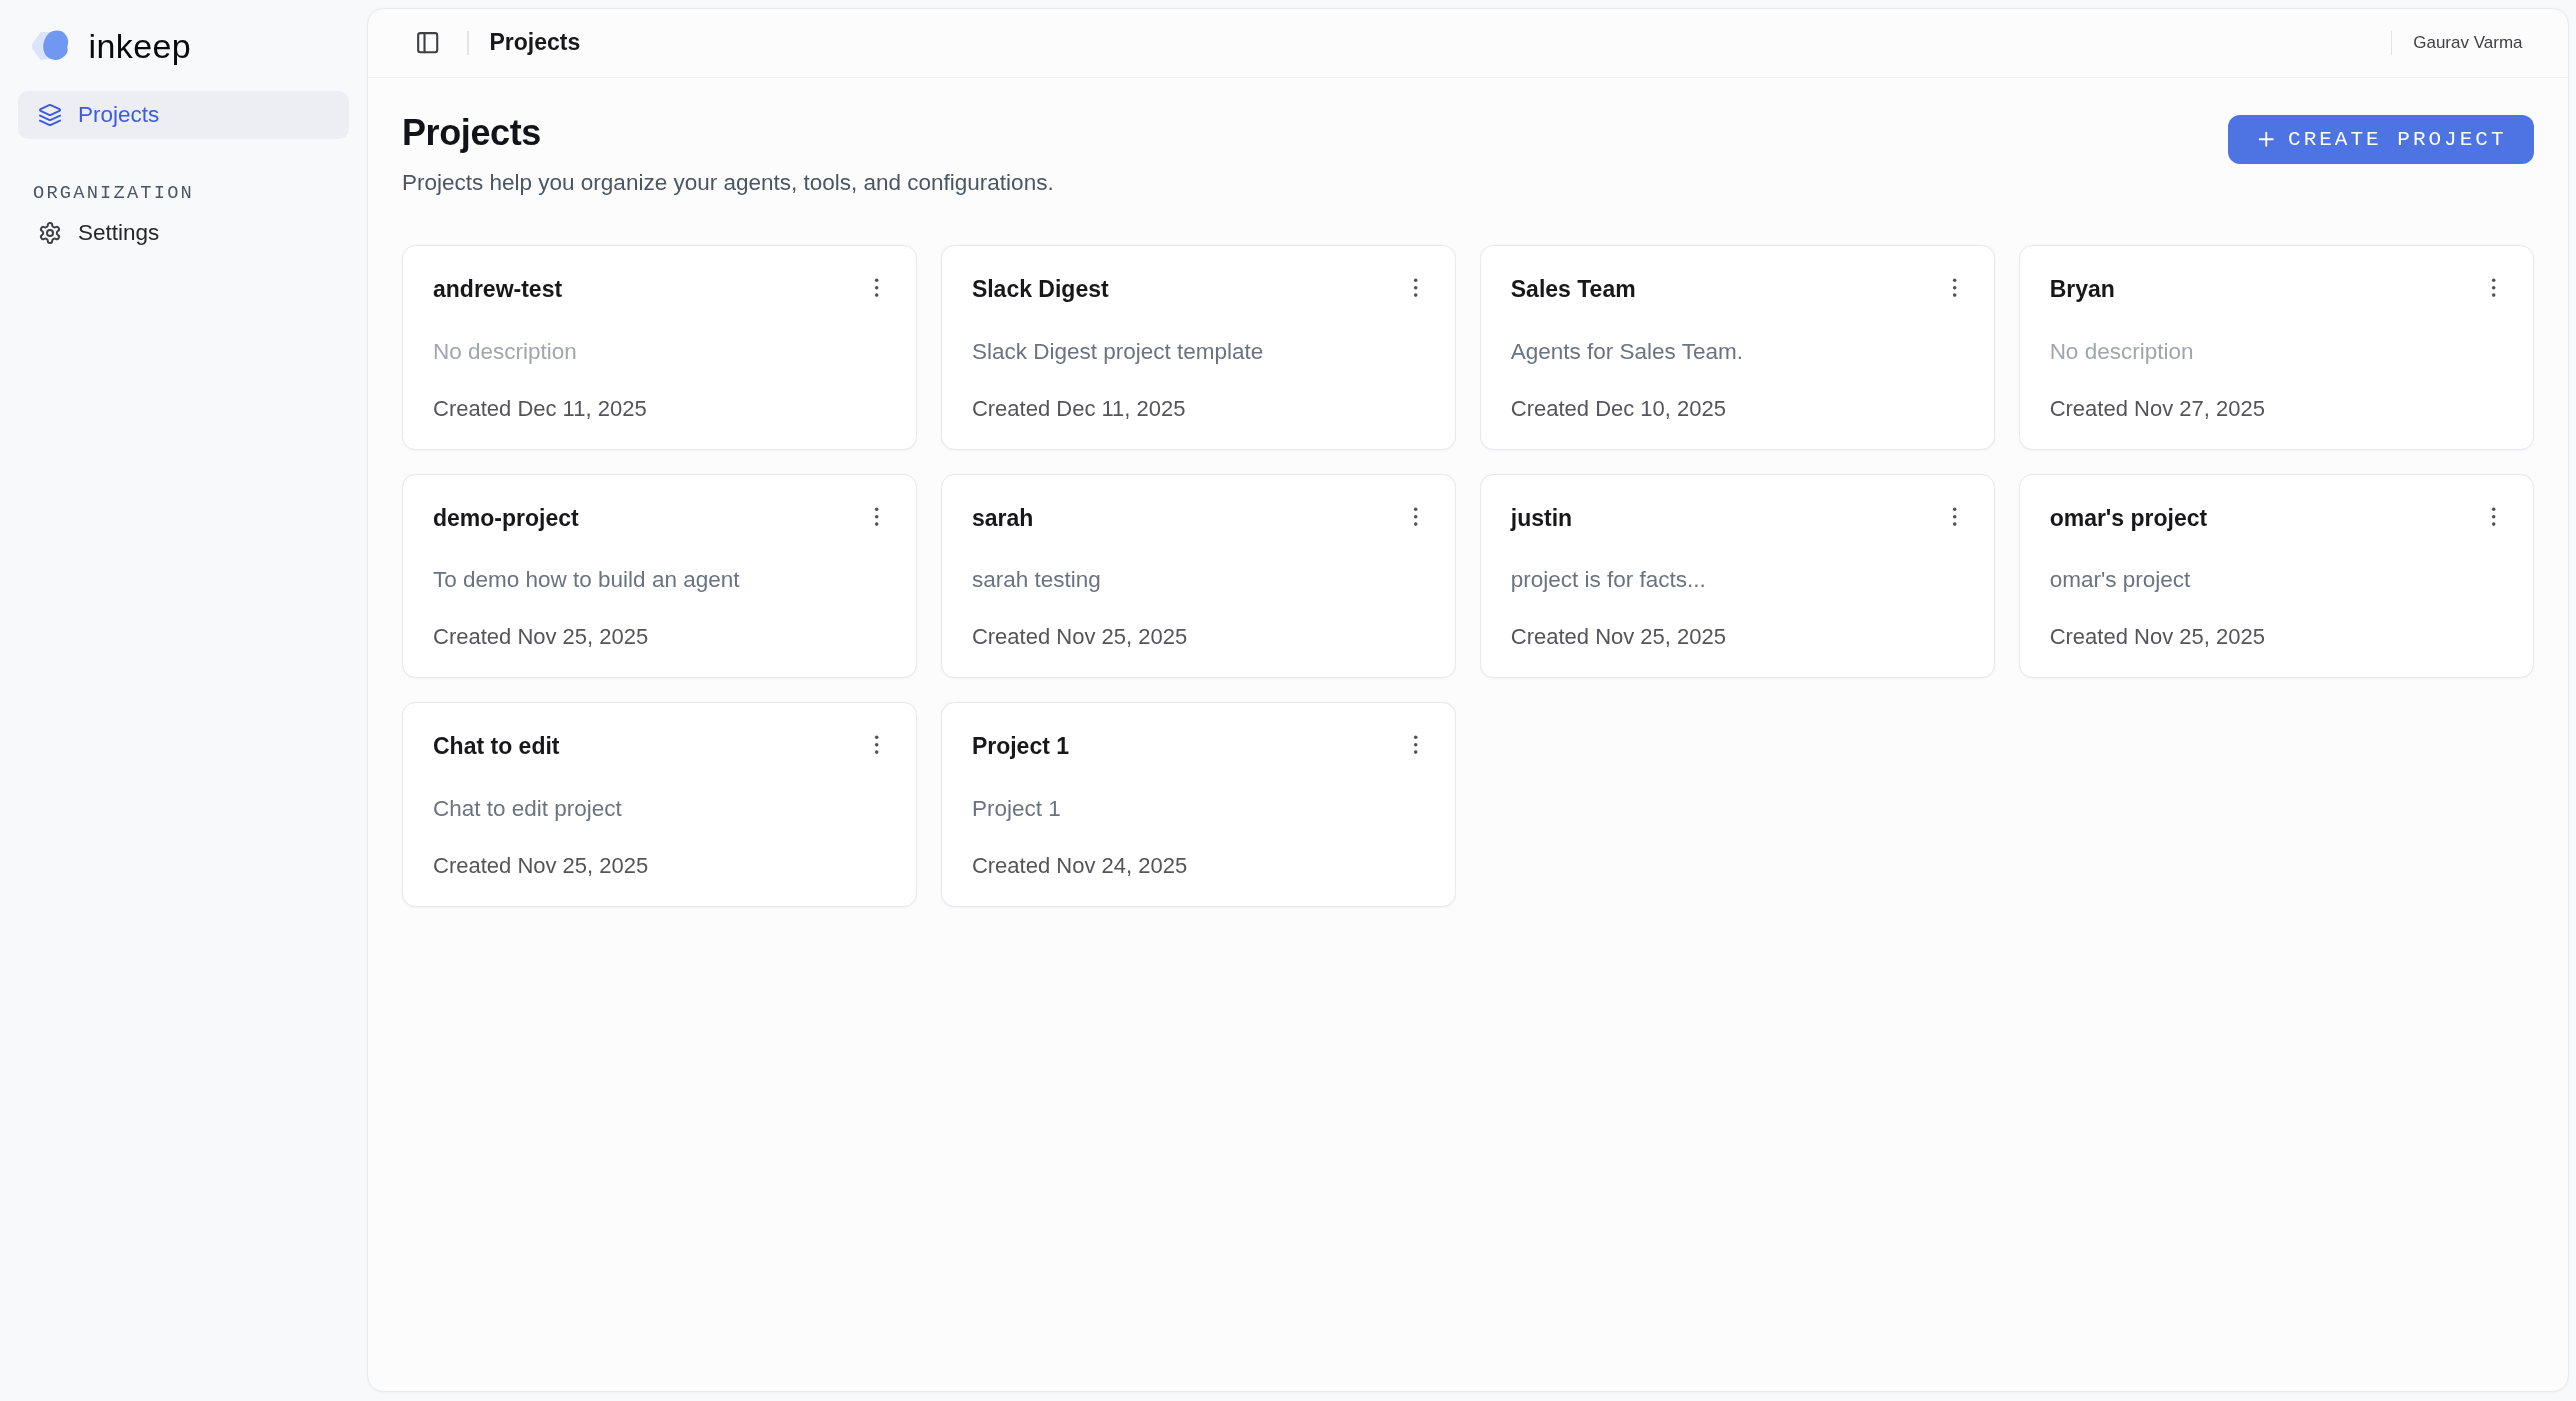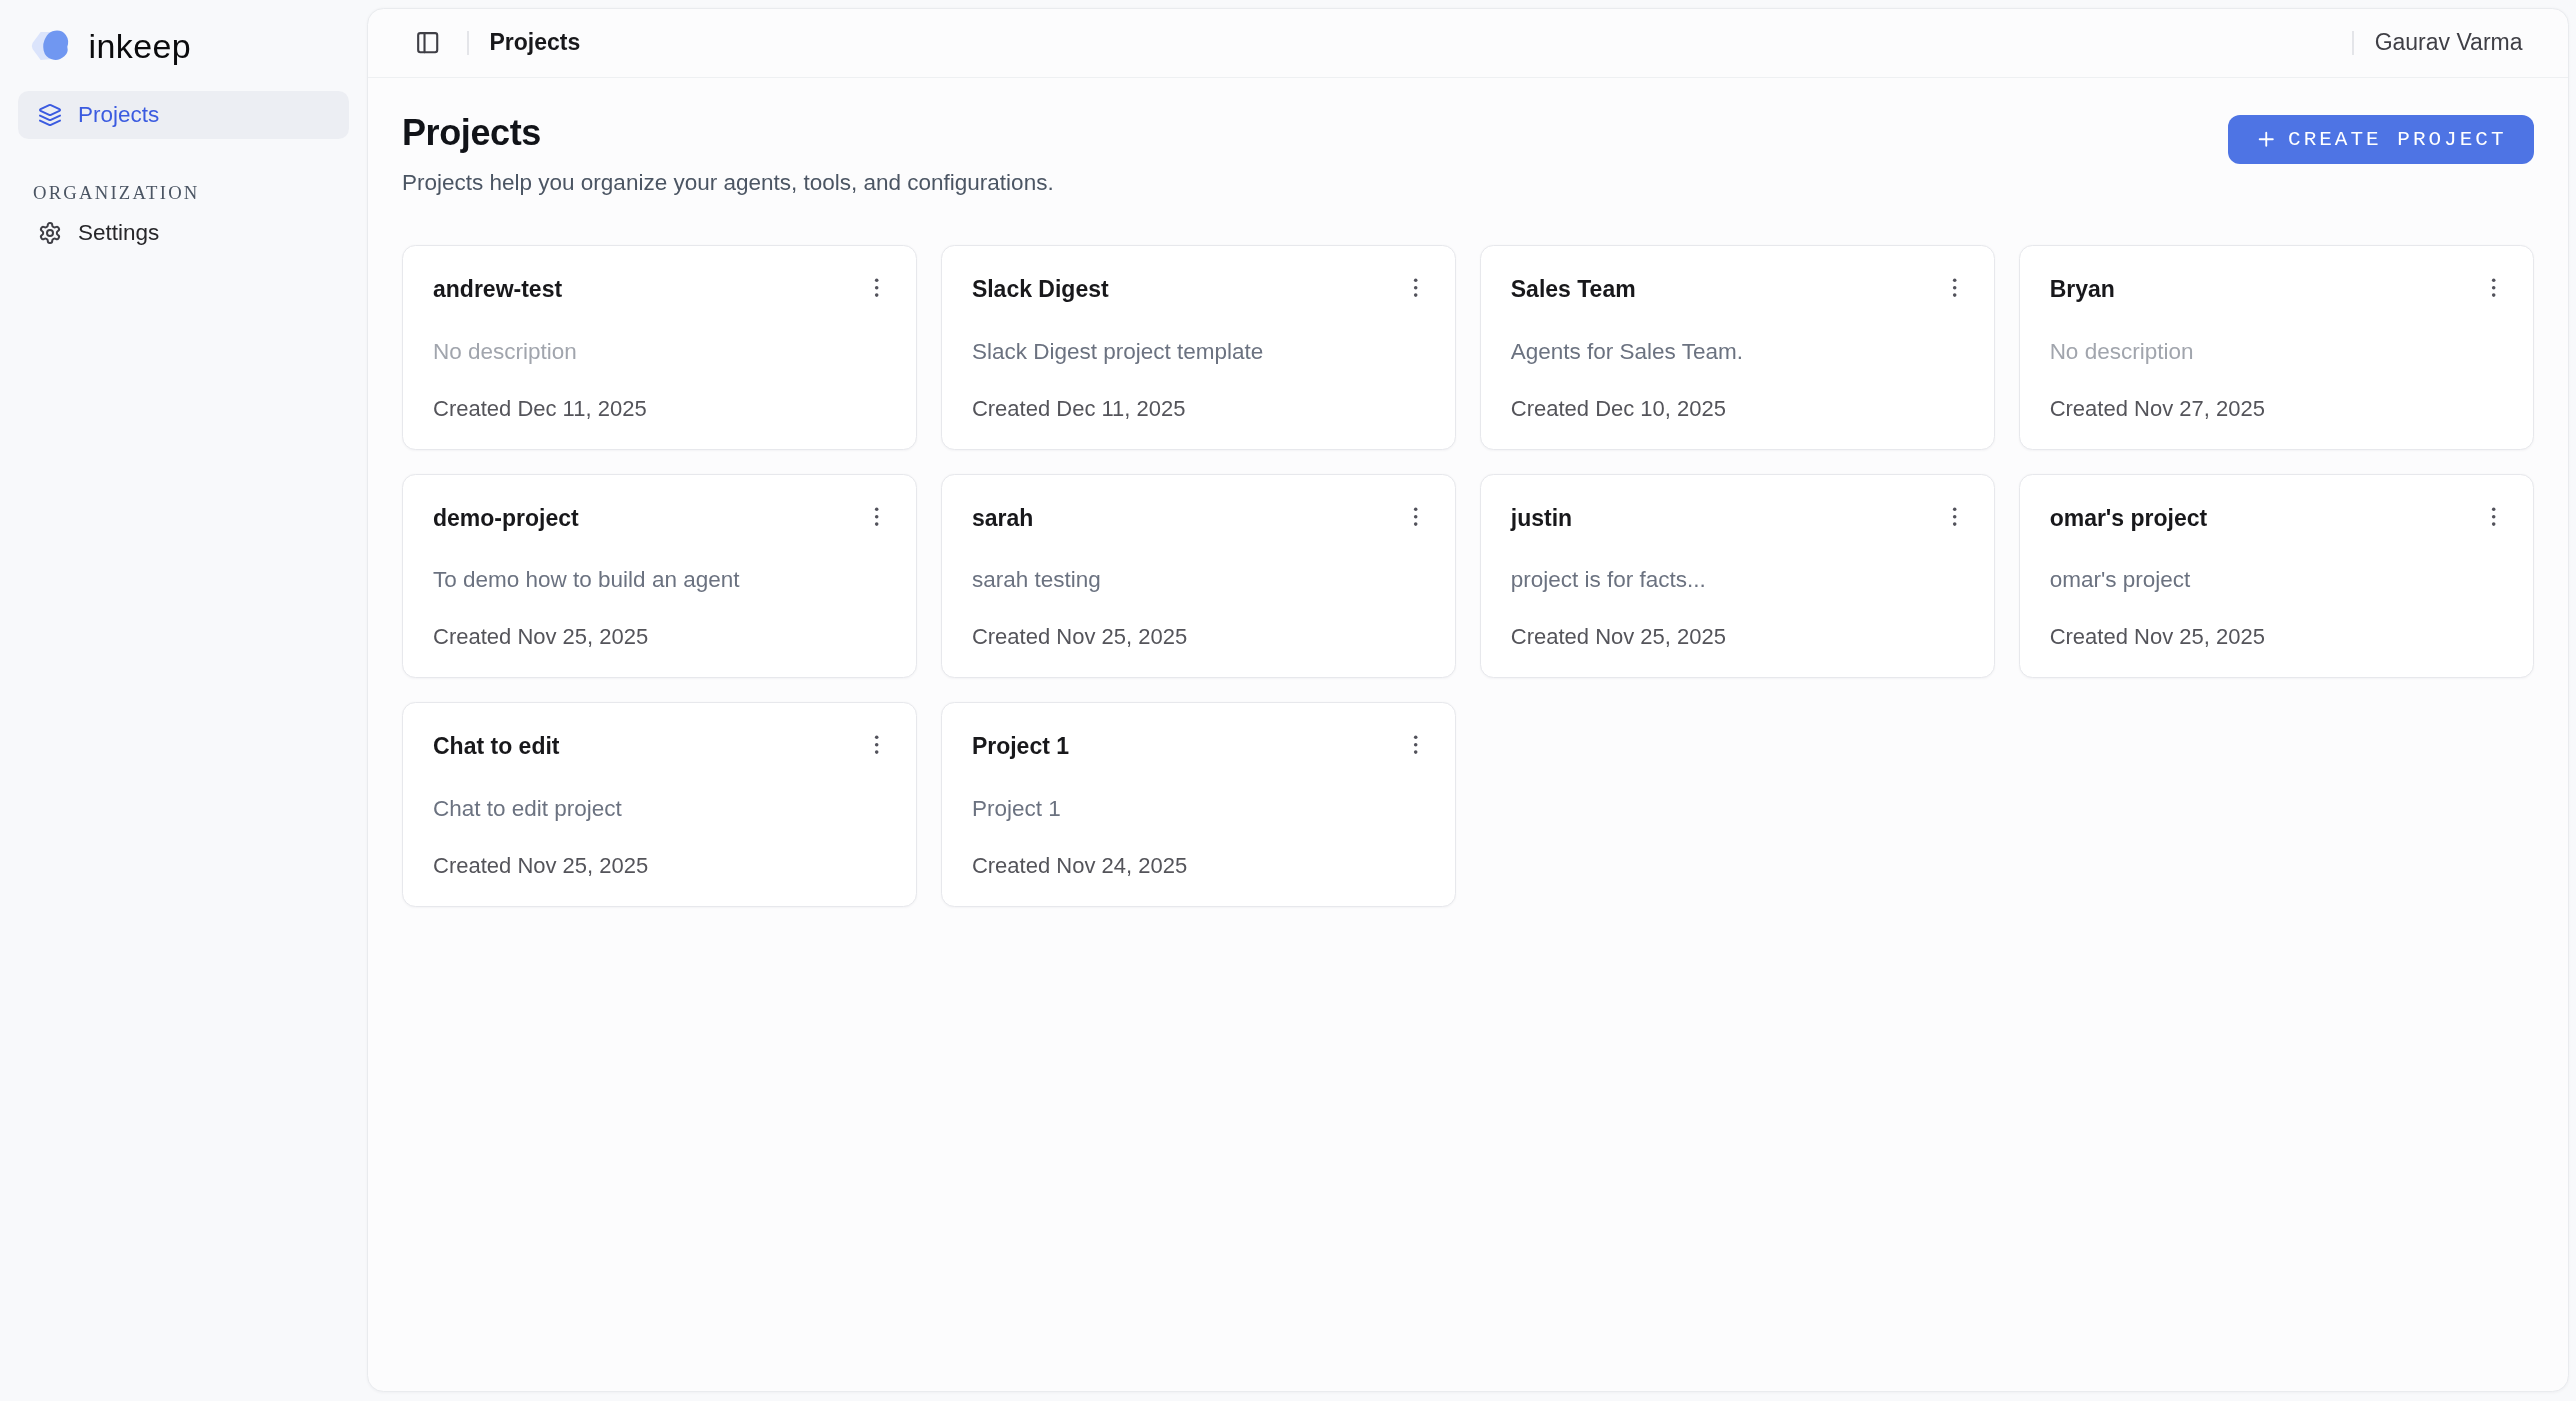--- a/index.html
+++ b/index.html
@@ -34,21 +34,21 @@
     height:48px;border-radius:10.5px;padding:0 19.5px;
     font-size:22.5px;font-weight:500;color:#27272a;
     cursor:pointer;
   }
   .nav-item svg{width:24px;height:24px;flex:0 0 auto;color:#3f3f46;}
   .nav-item.active{background:#eceef3;color:var(--accent-blue);}
   .nav-item.active svg{color:var(--accent-blue);}
   .nav-main{margin-top:24px;}
   .section-label{
     margin:43px 0 4.5px 15px;
-    font-family:Liberation Serif, serif;
+    font-family:Liberation Mono, monospace;
     font-size:18.7px;letter-spacing:2.2px;color:#4b5563;
   }
   .sidebar-footer{margin-top:auto;display:flex;flex-direction:column;gap:3px;}
   .sidebar-footer .nav-item{height:46px;}
 
   
   .panel{
     position:absolute;left:367px;top:7.5px;right:7.5px;bottom:9px;
     background:var(--panel-bg);
     border:0.7px solid #e9ebee;
@@ -64,21 +64,21 @@
     border-bottom:0.7px solid #eef0f2;
   }
   .icon-btn{
     width:36px;height:36px;border:none;background:transparent;border-radius:7.5px;
     display:flex;align-items:center;justify-content:center;cursor:pointer;color:#3f3f46;
   }
   .icon-btn svg{width:25.4px;height:25.4px;}
   .v-divider{width:1.5px;height:24px;background:#e4e5e9;margin:0 21px;flex:0 0 auto;}
   .topbar-title{font-size:23px;font-weight:600;color:#18181b;}
   .topbar-spacer{flex:1;}
-  .user-name{font-size:23px;color:#3f3f46;}
+  .user-name{font-size:17px;color:#3f3f46;}
 
   .content{flex:1;padding:34px 34px 0;overflow:hidden;}
   .page-header{display:flex;align-items:flex-start;justify-content:space-between;}
   .page-title{font-size:36px;font-weight:600;color:#111318;letter-spacing:-0.4px;}
   .page-subtitle{margin-top:16.5px;font-size:22.5px;color:#4b5563;}
   .create-btn{
     display:flex;align-items:center;gap:11px;
     height:49px;padding:0 27px;margin-top:3px;
     background:var(--button-blue);color:#fff;
     border:none;border-radius:12px;cursor:pointer;

